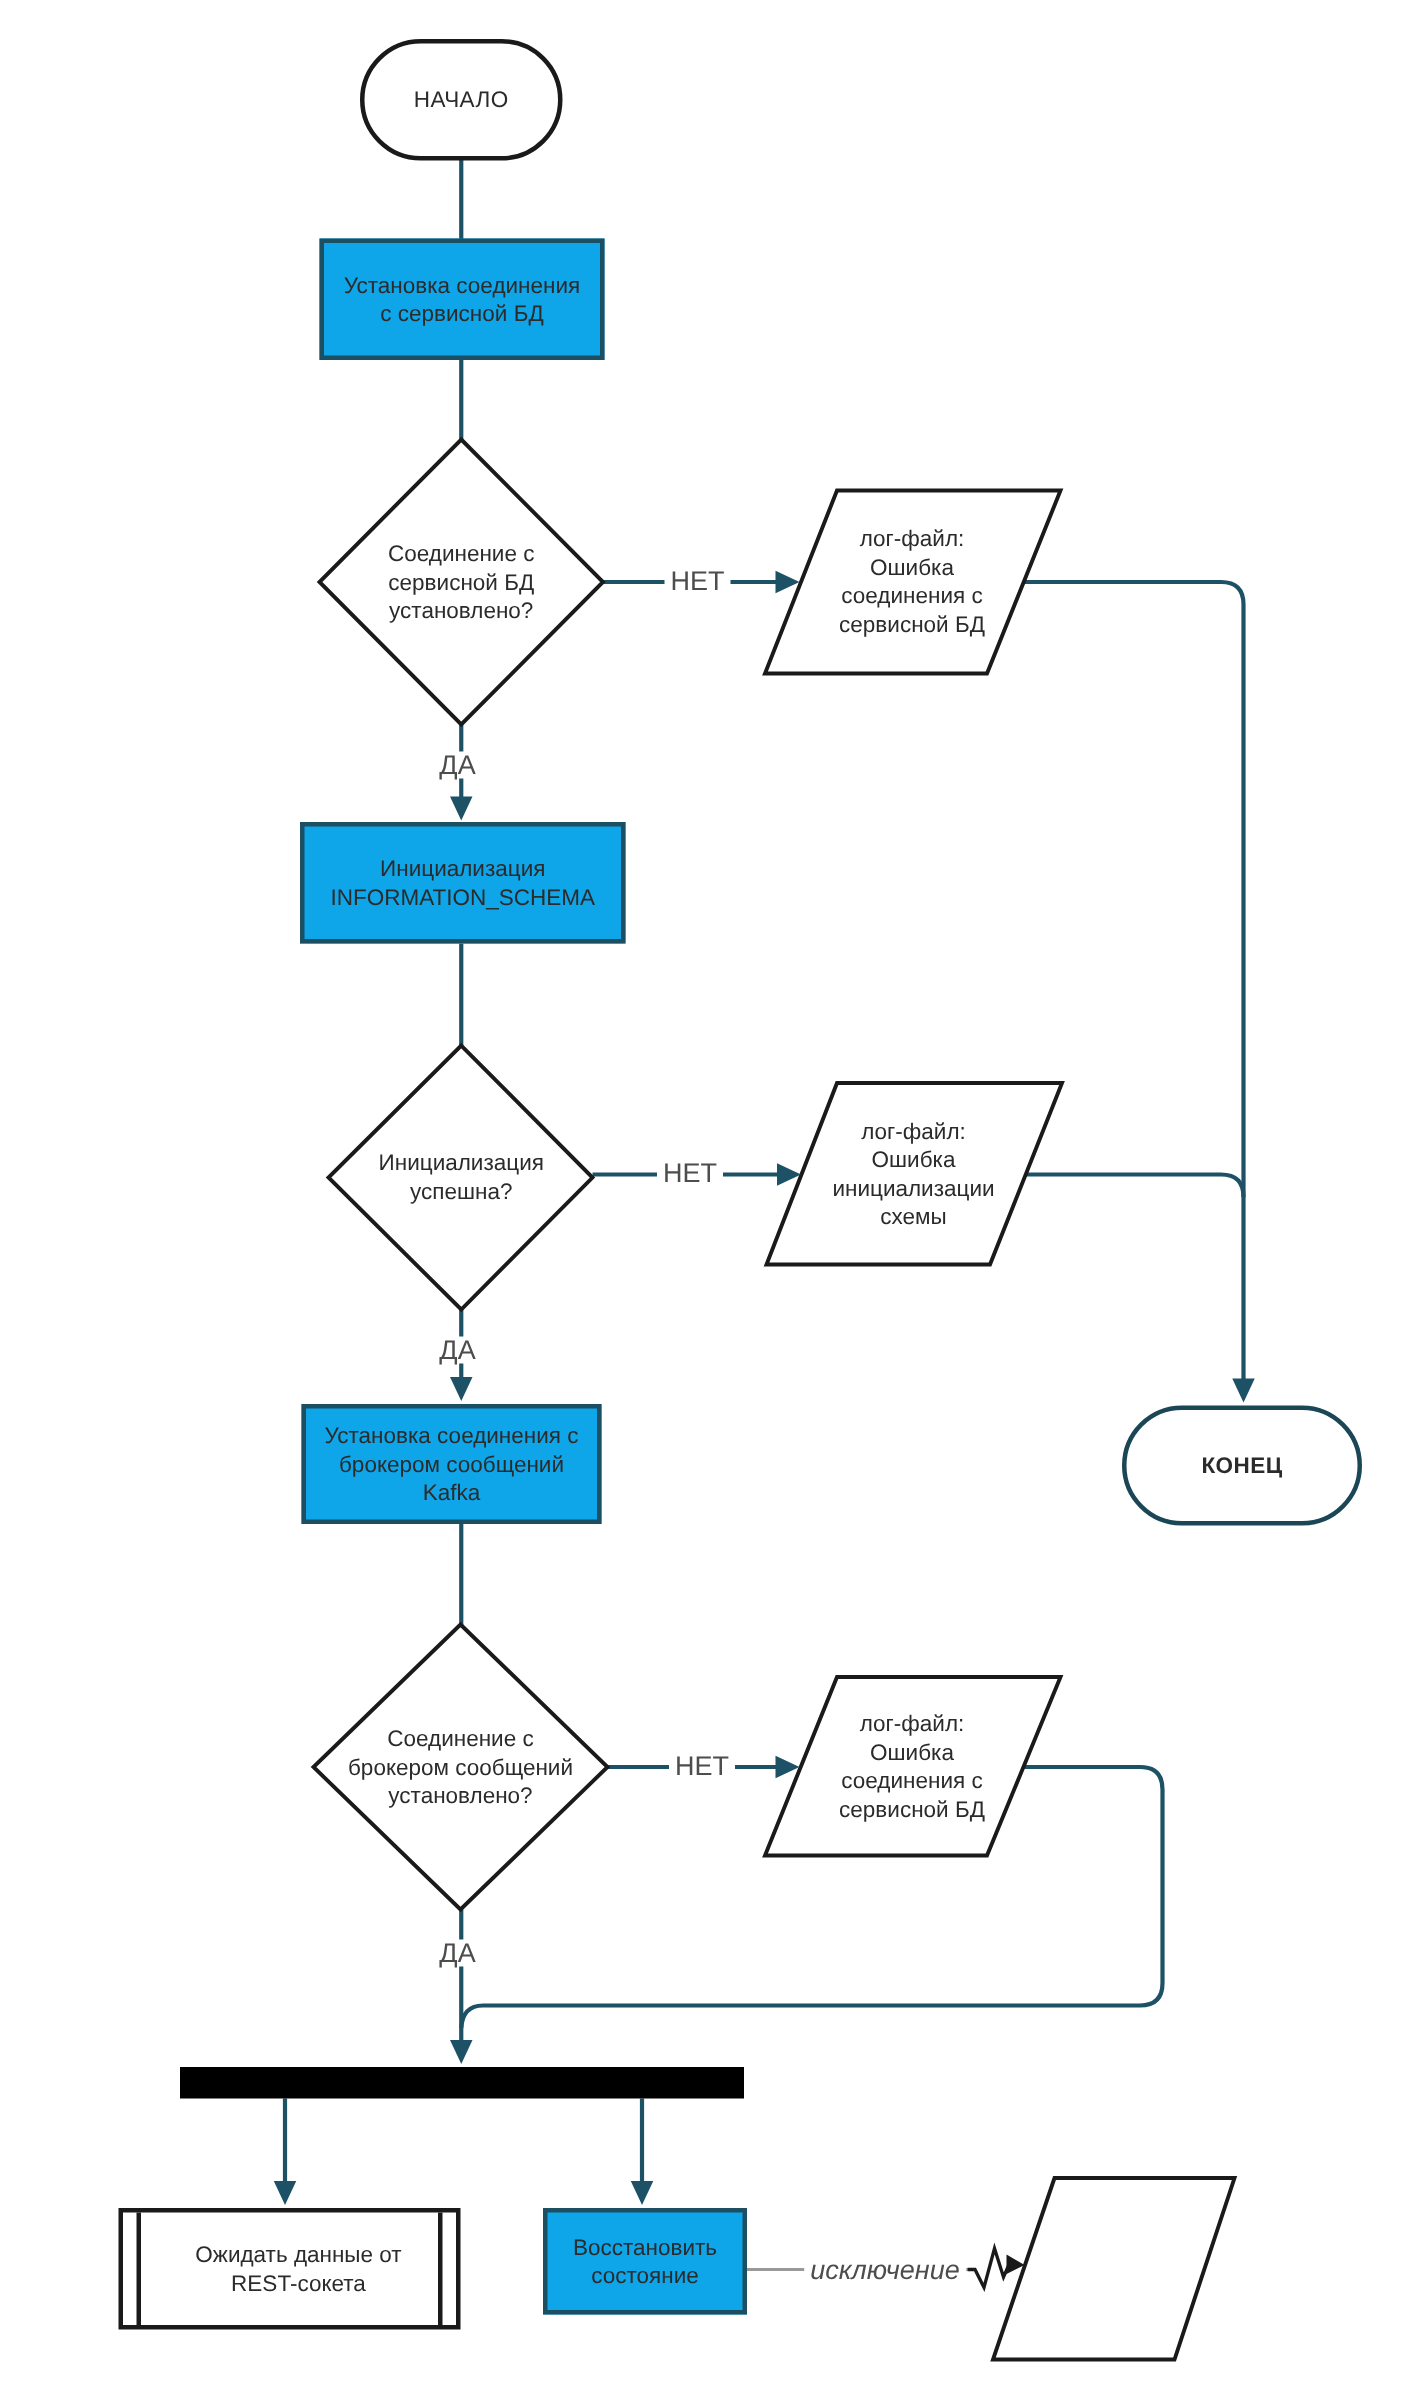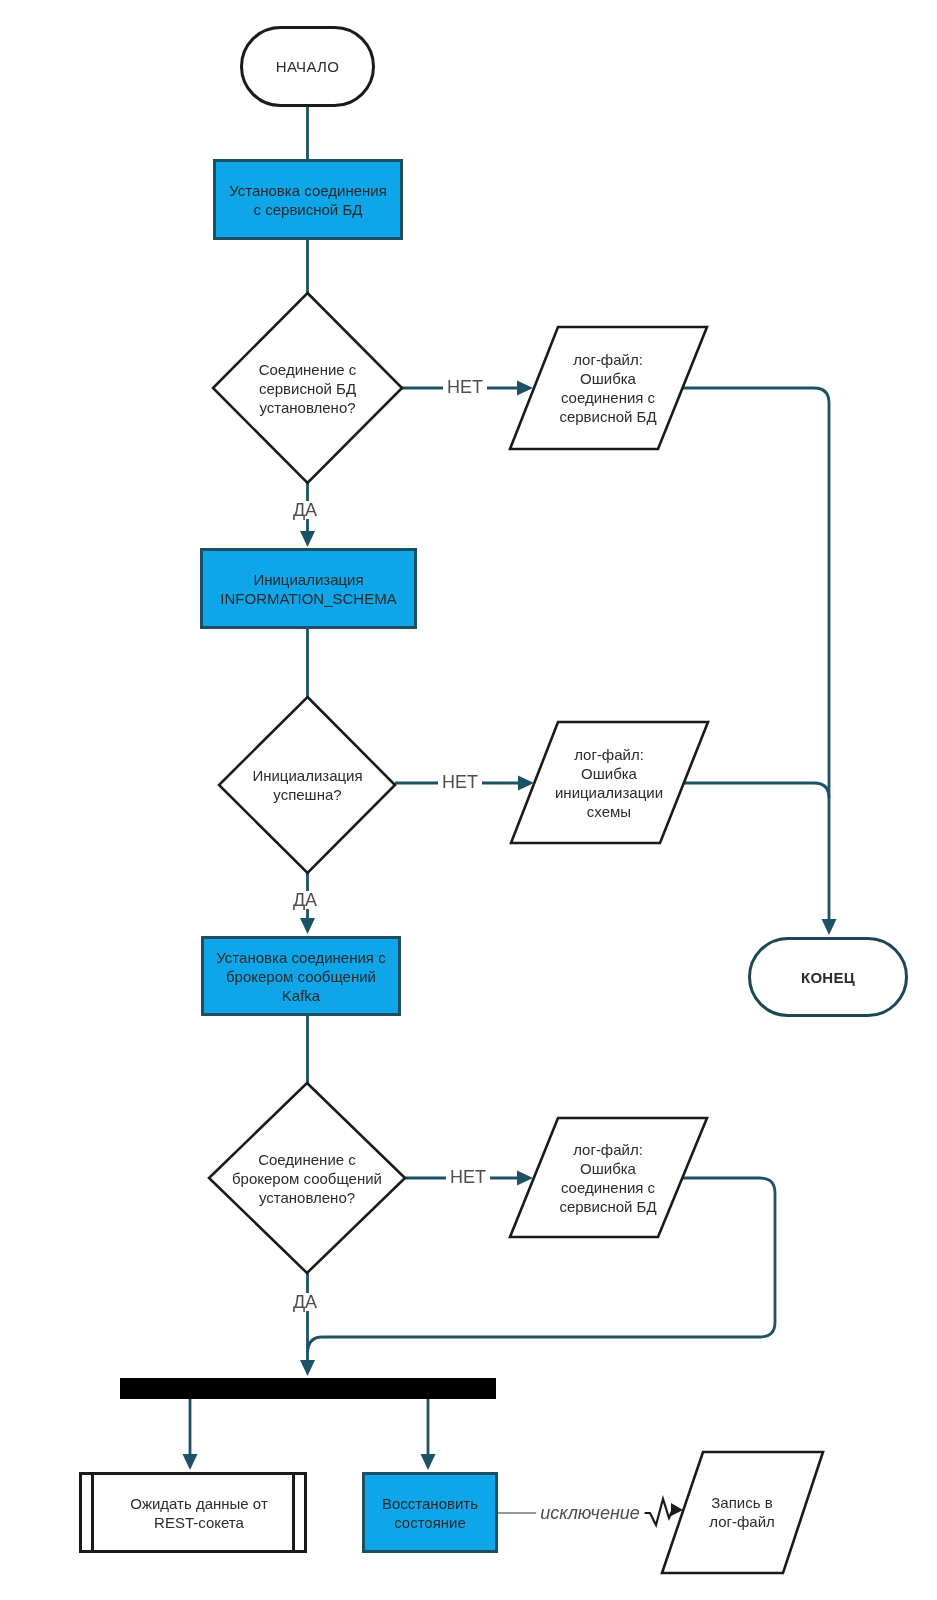--- a/index.html
+++ b/index.html
@@ -88,21 +88,21 @@
 
   <div class="abs fork shape-div" style="left:120px;top:1378px;width:376px;height:21px;"></div>
 
   <div class="abs txt predef shape-div" style="left:79px;top:1472px;width:228px;height:81px;">
     <span class="inner-bar" style="left:9px;"></span>
     <span style="white-space:pre-line;margin-left:12px;">Ожидать данные от
 REST-сокета</span>
     <span class="inner-bar" style="right:9px;"></span>
   </div>
 
-  <div class="abs txt process shape-div" style="left:362px;top:1472px;width:136px;height:81px;">Восстановить
+  <div class="abs txt process shape-div" style="left:362px;top:1472px;width:136px;height:71px;">Восстановить
 состояние</div>
 
   <div class="abs txt overlay-txt shape-div" style="left:222px;top:298px;width:171px;height:180px;">Соединение с
 сервисной БД
 установлено?</div>
 
   <div class="abs txt overlay-txt shape-div" style="left:528px;top:337px;width:160px;height:102px;">лог-файл:
 Ошибка
 соединения с
 сервисной БД</div>
@@ -117,22 +117,20 @@
 
   <div class="abs txt overlay-txt shape-div" style="left:217px;top:1093px;width:180px;height:170px;">Соединение с
 брокером сообщений
 установлено?</div>
 
   <div class="abs txt overlay-txt shape-div" style="left:528px;top:1128px;width:160px;height:99px;">лог-файл:
 Ошибка
 соединения с
 сервисной БД</div>
 
-  <div class="abs txt overlay-txt shape-div" style="left:672px;top:1462px;width:140px;height:100px;">Запись в
-лог-файл</div>
 
   <div class="edge-label" style="left:465px;top:387px;">НЕТ</div>
   <div class="edge-label" style="left:305px;top:510px;">ДА</div>
   <div class="edge-label" style="left:460px;top:782px;">НЕТ</div>
   <div class="edge-label" style="left:305px;top:900px;">ДА</div>
   <div class="edge-label" style="left:468px;top:1177px;">НЕТ</div>
   <div class="edge-label" style="left:305px;top:1302px;">ДА</div>
   <div class="edge-label" style="left:590px;top:1513px;font-style:italic;">исключение</div>
 
 </div>

